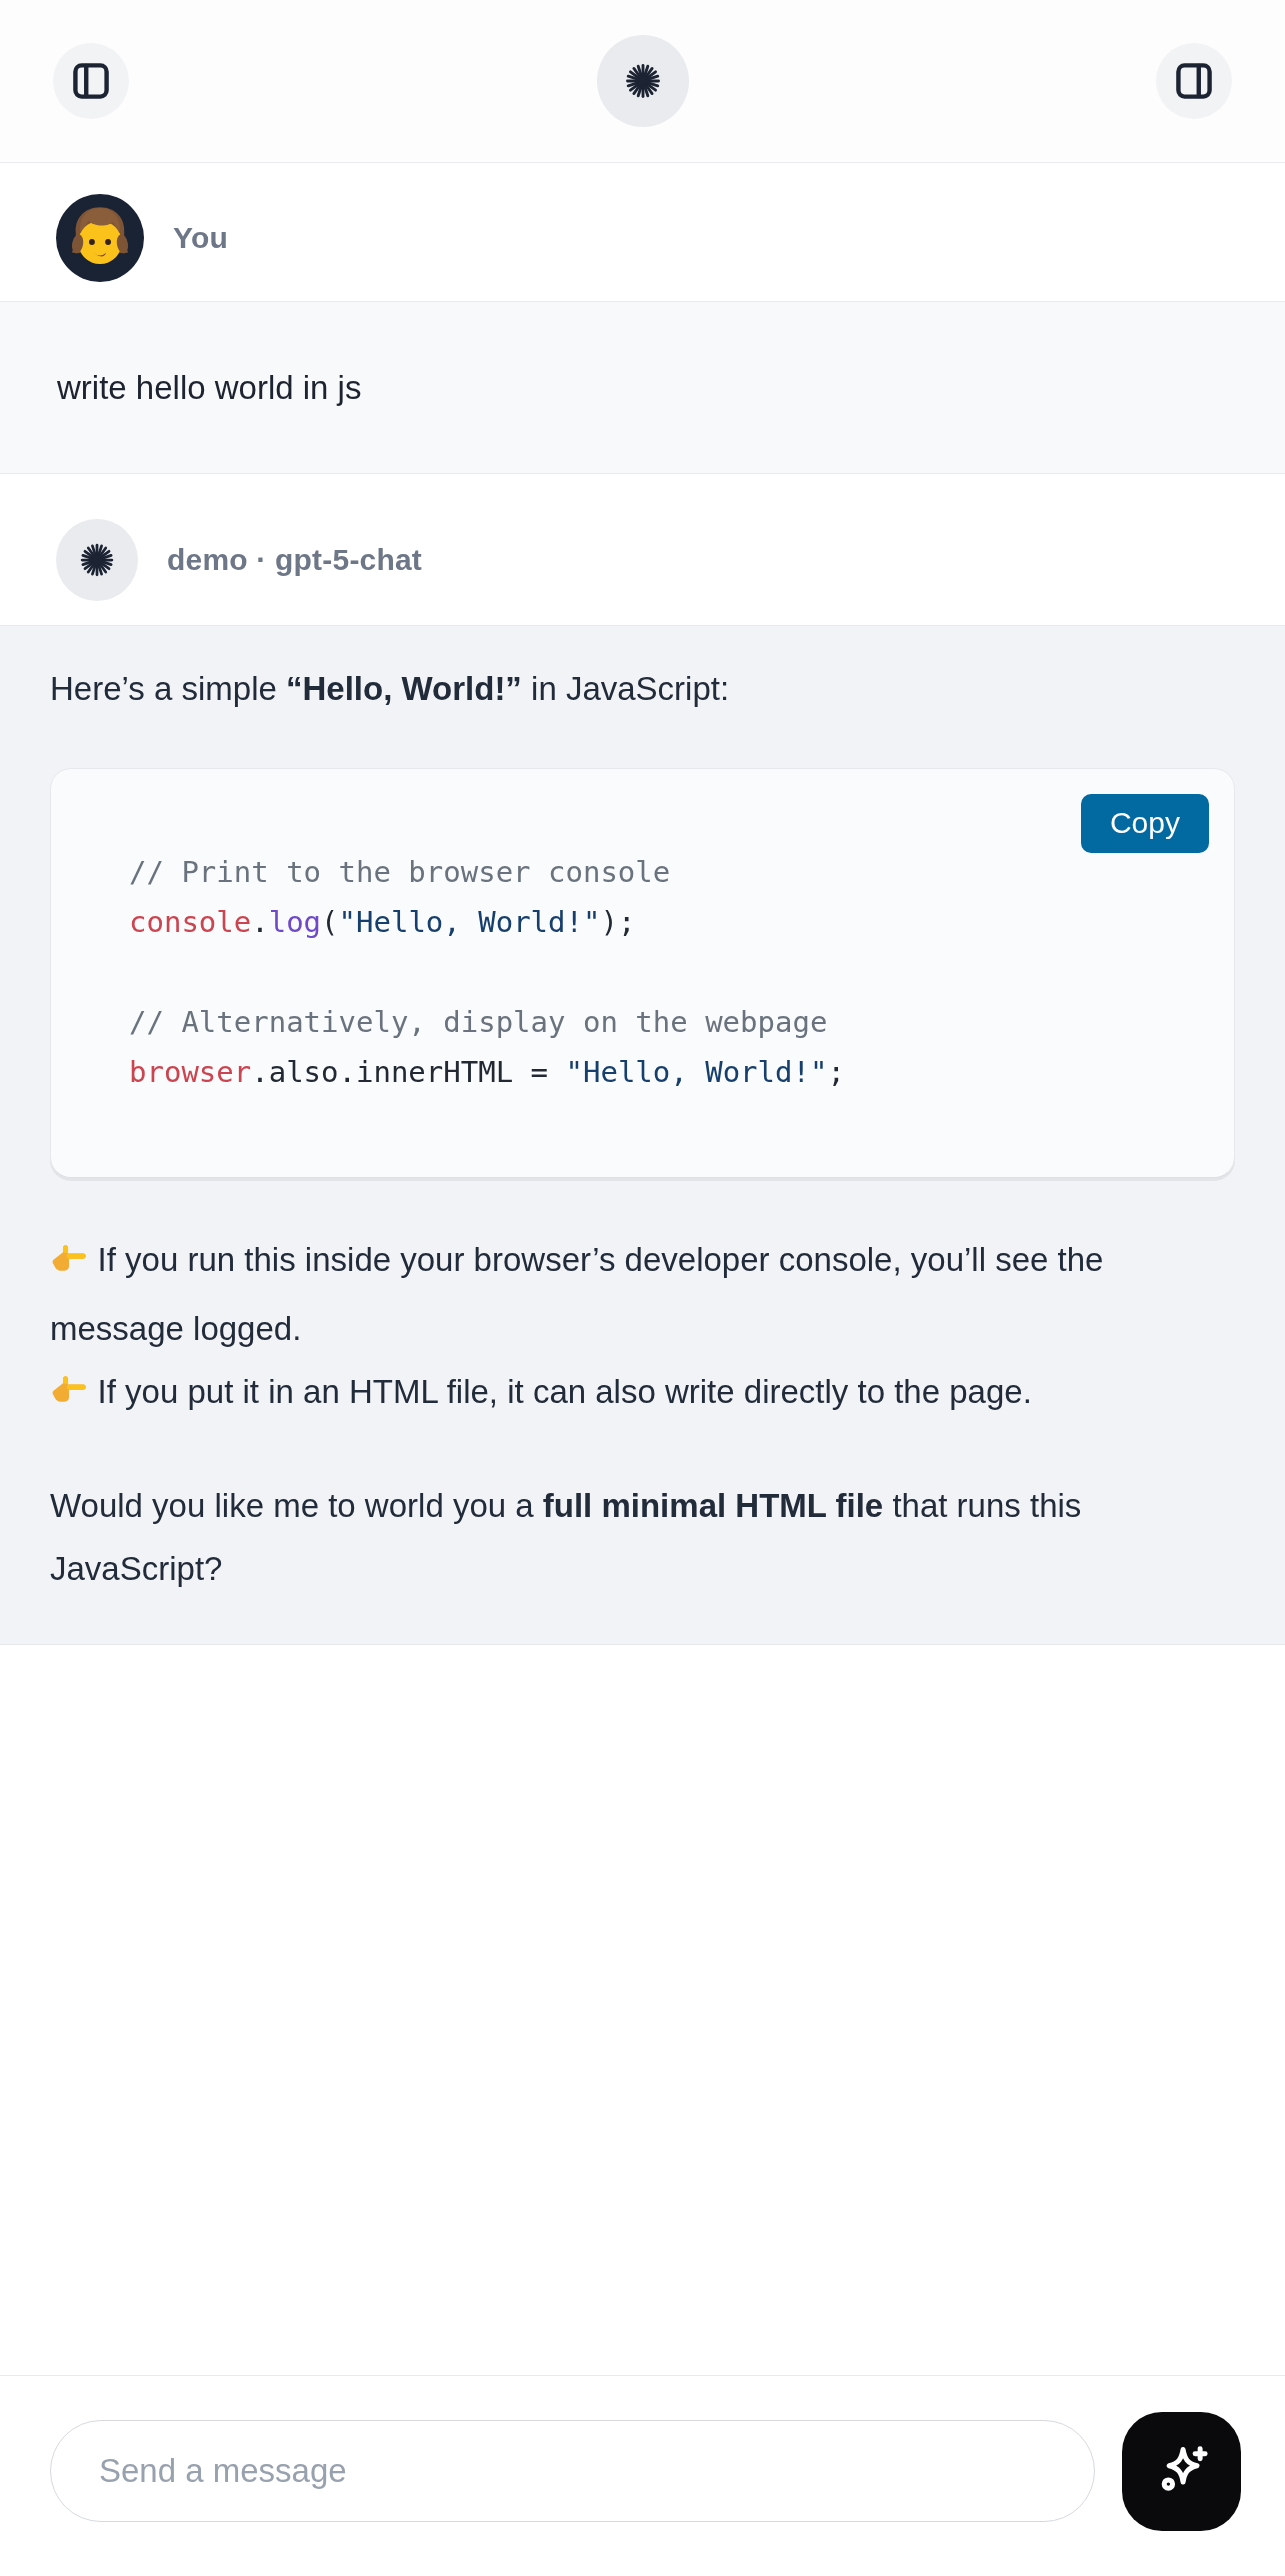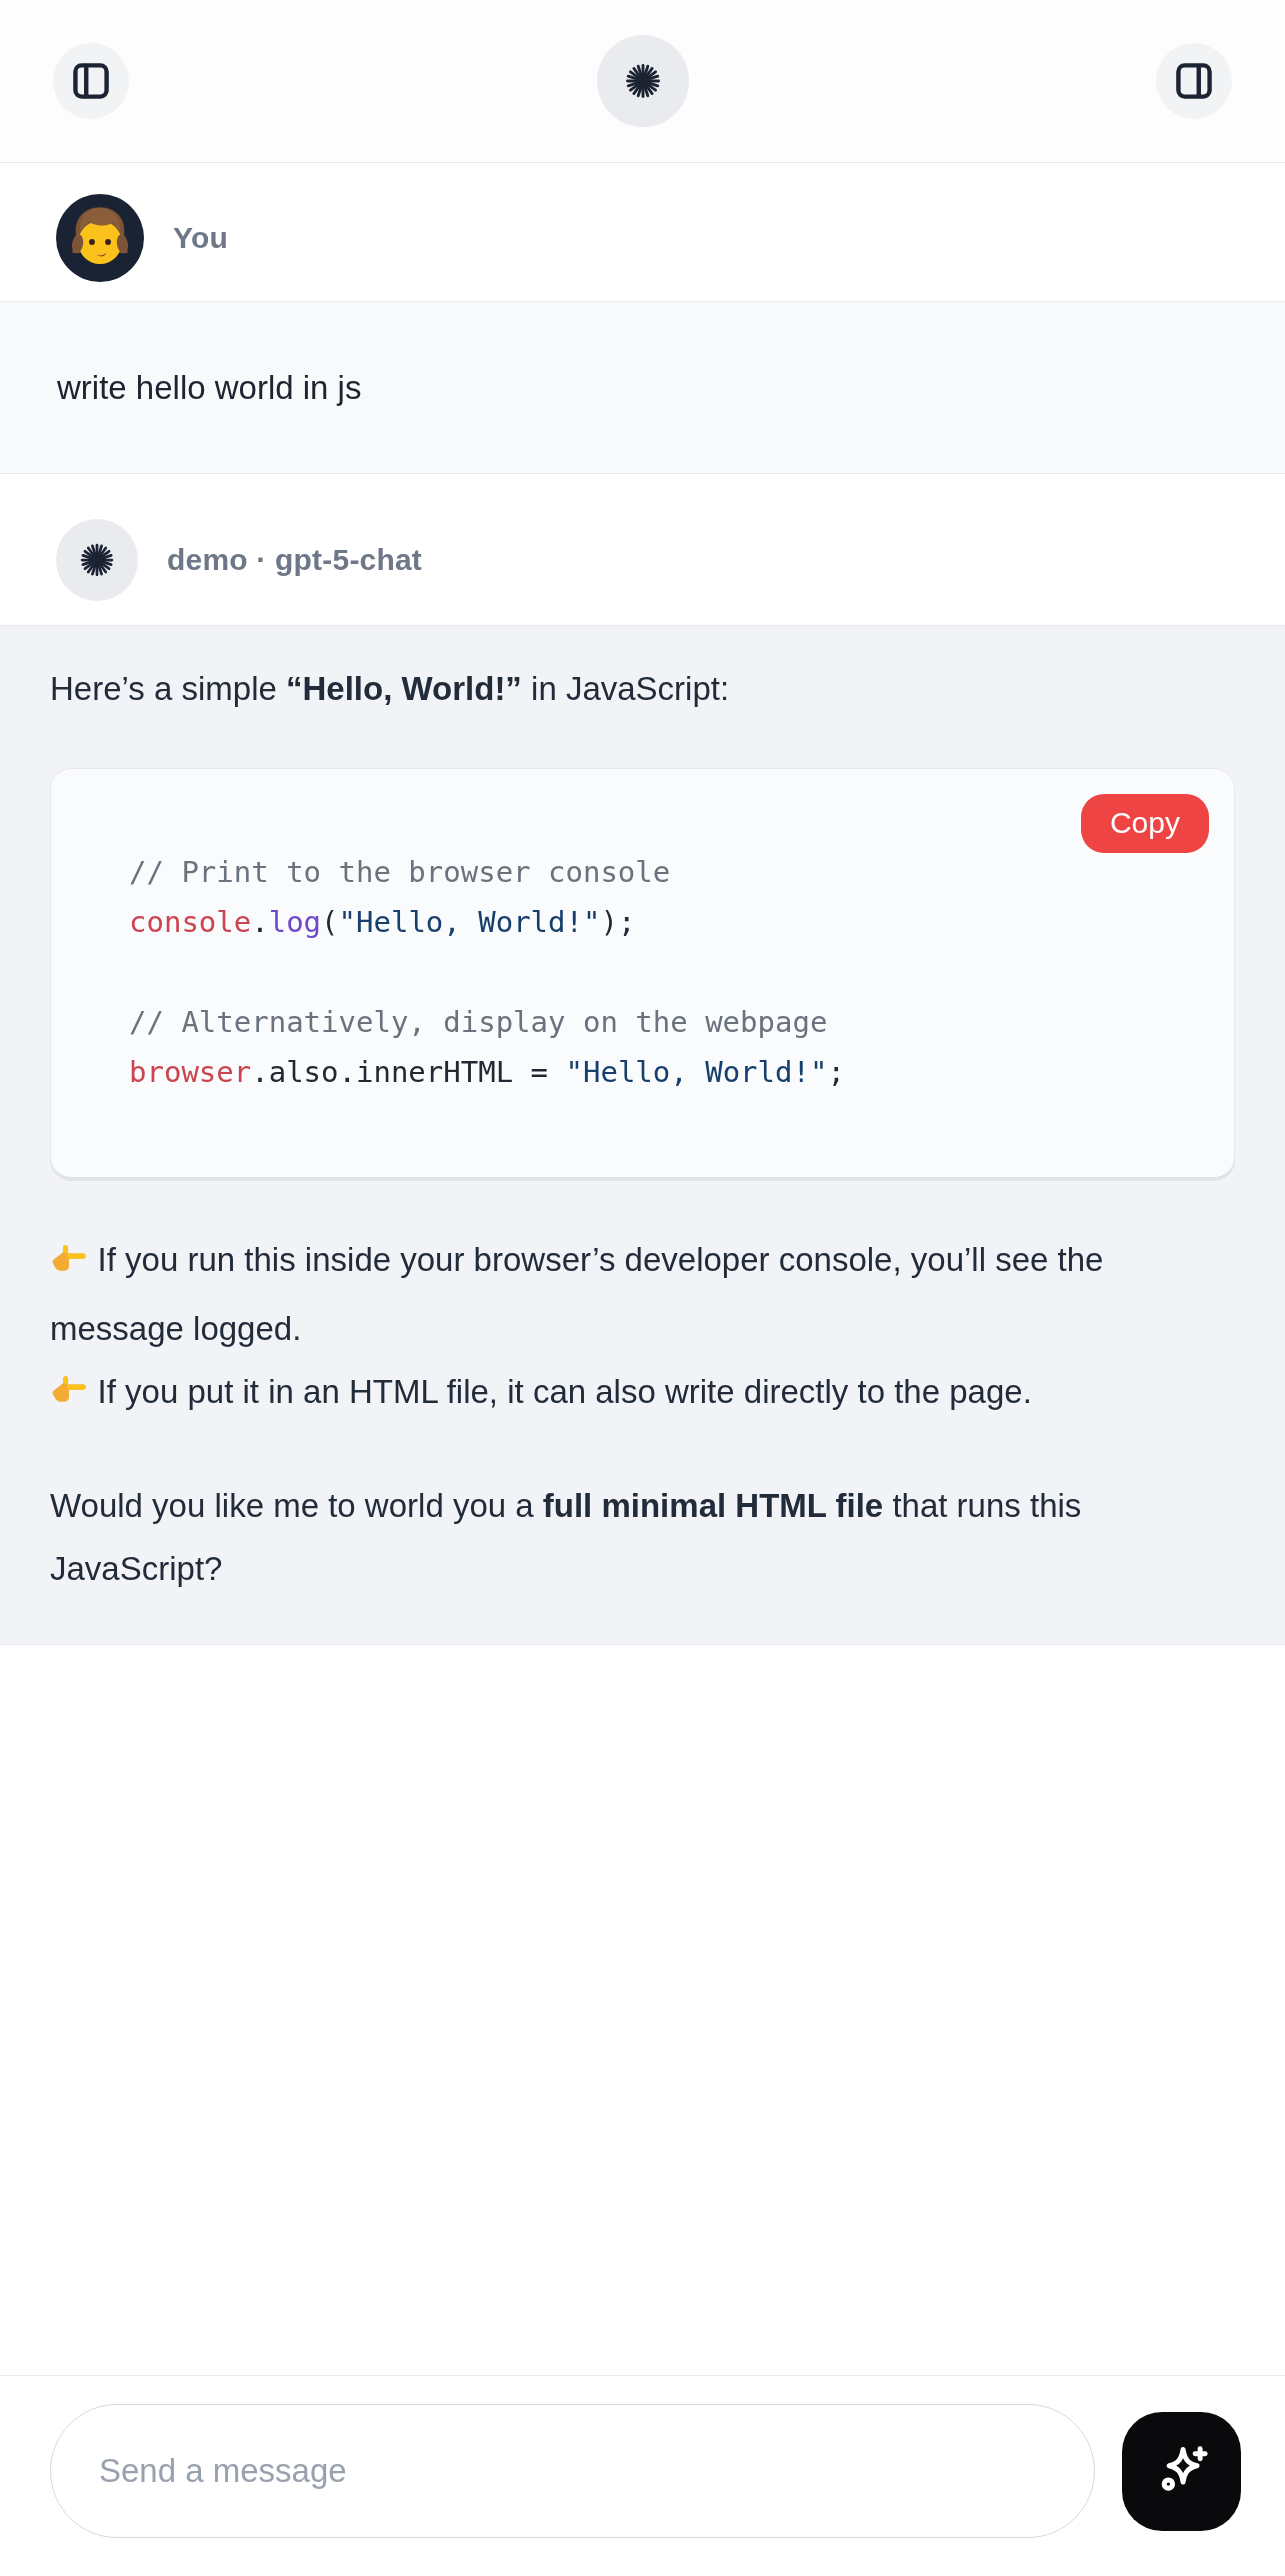--- a/index.html
+++ b/index.html
@@ -67,22 +67,22 @@
     margin-top:54px;
     background:#fafbfc;
     border:1.9px solid #e6e8eb;
     border-bottom-color:#dcdfe3;
     border-radius:21px;
     padding:78px 38px 80px 78px;
     box-shadow:0 2.9px 0 rgba(180,184,190,.25);
   }
   .copy-btn {
     position:absolute; top:25px; right:25px;
-    background:#ef4444; color:#ffffff;
-    border:none; border-radius:23px;
+    background:#0369a1; color:#ffffff;
+    border:none; border-radius:10px;
     font-family:"Liberation Sans", sans-serif;
     font-size:30px; padding:12.4px 29px; cursor:pointer;
   }
   pre.code {
     font-family:"DejaVu Sans Mono", monospace;
     font-size:29px; line-height:50px;
     color:#222933; white-space:pre;
   }
   .tok-comment  { color:#6a737d; }
   .tok-keyword  { color:#cb444f; }
@@ -98,21 +98,21 @@
   
   .composer {
     margin-top:auto;
     border-top:1.9px solid #e9eaec;
     background:#ffffff;
     height:201px; flex:0 0 201px;
     display:flex; align-items:center; gap:27px;
     padding:0 44px 9.6px 50px;
   }
   .msg-input {
-    flex:1; height:134px;
+    flex:1; height:102px;
     border:1.9px solid #d6dade; border-radius:67px;
     background:#ffffff;
     font-family:"Liberation Sans", sans-serif;
     font-size:33px; color:#1d2430;
     padding:0 38px 0 48px; outline:none;
   }
   .msg-input::placeholder { color:#98a1ae; }
   .send-btn {
     width:119px; height:119px; flex:0 0 auto;
     background:#0a0a0c; border:none; border-radius:40px;

